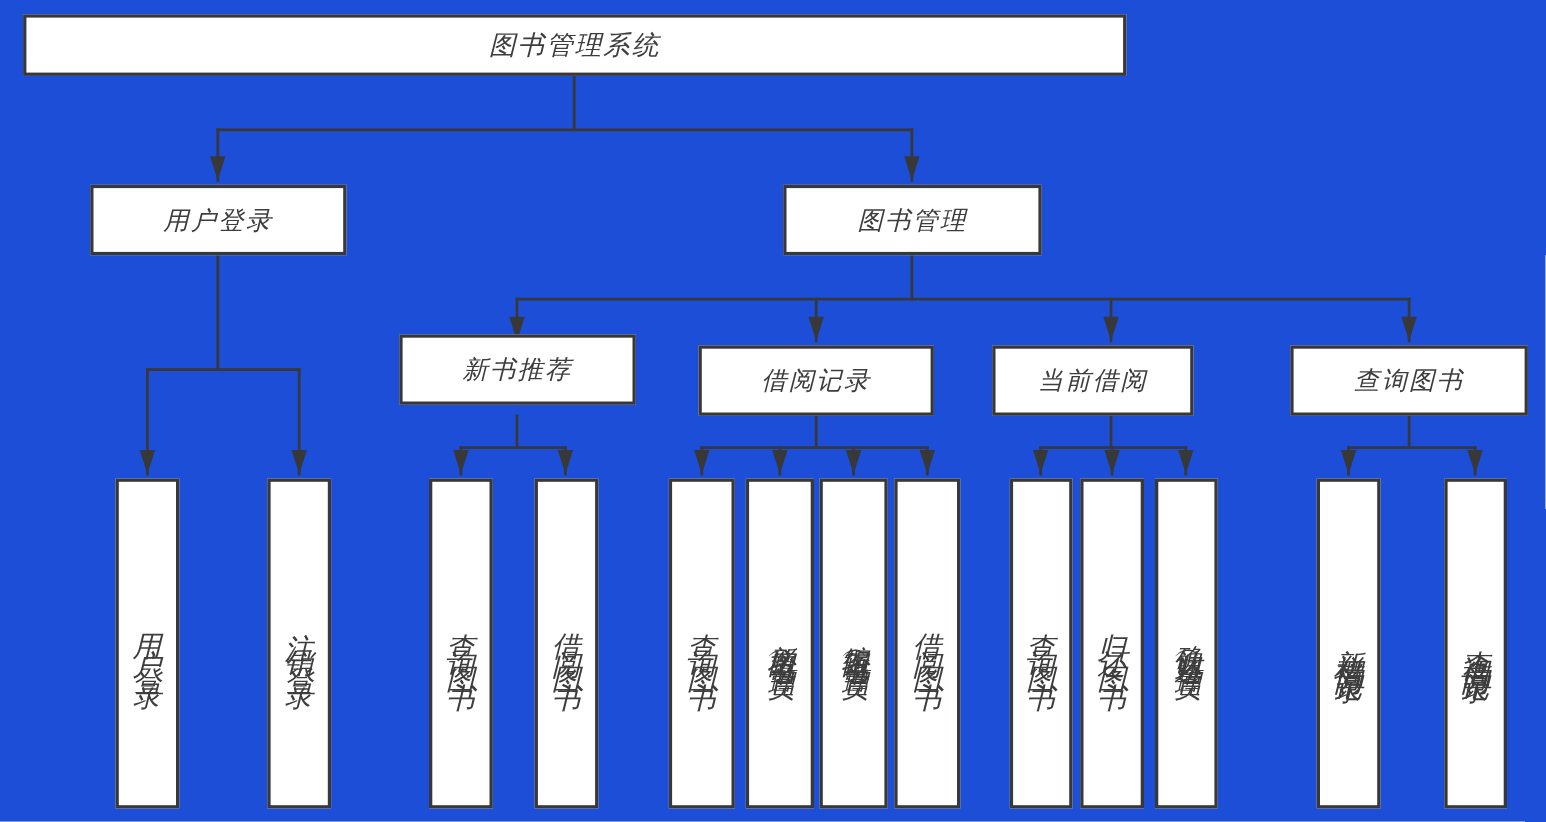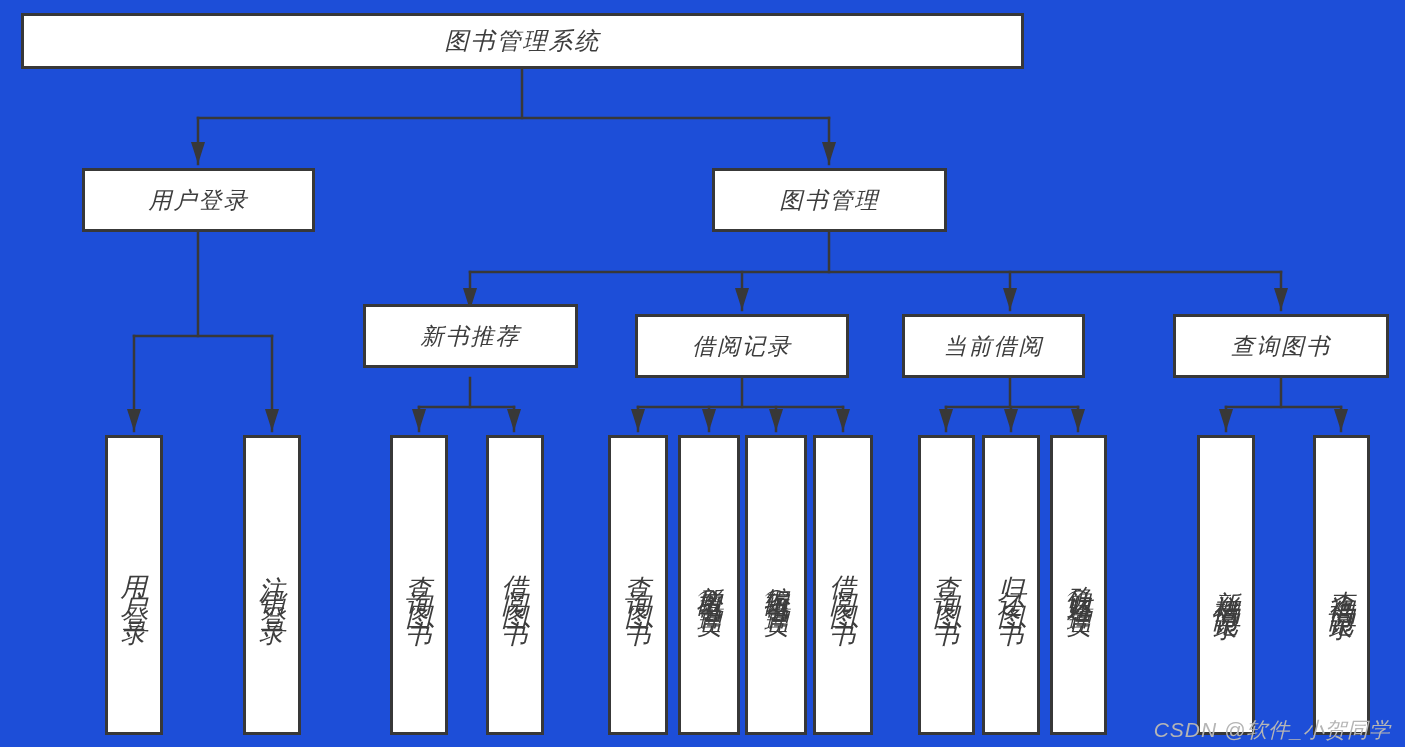--- a/index.html
+++ b/index.html
@@ -177,15 +177,14 @@
   <div class="box vbox len9" id="l11">
     <span>确认归还（管理员）</span>
   </div>
   <div class="box vbox len6" id="l12">
     <span>新增借阅记录</span>
   </div>
   <div class="box vbox len6" id="l13">
     <span>查询借阅记录</span>
   </div>
 
-  <div class="watermark">CSDN @软件_小贺同学</div>
 
 </div>
 
 </body></html>

